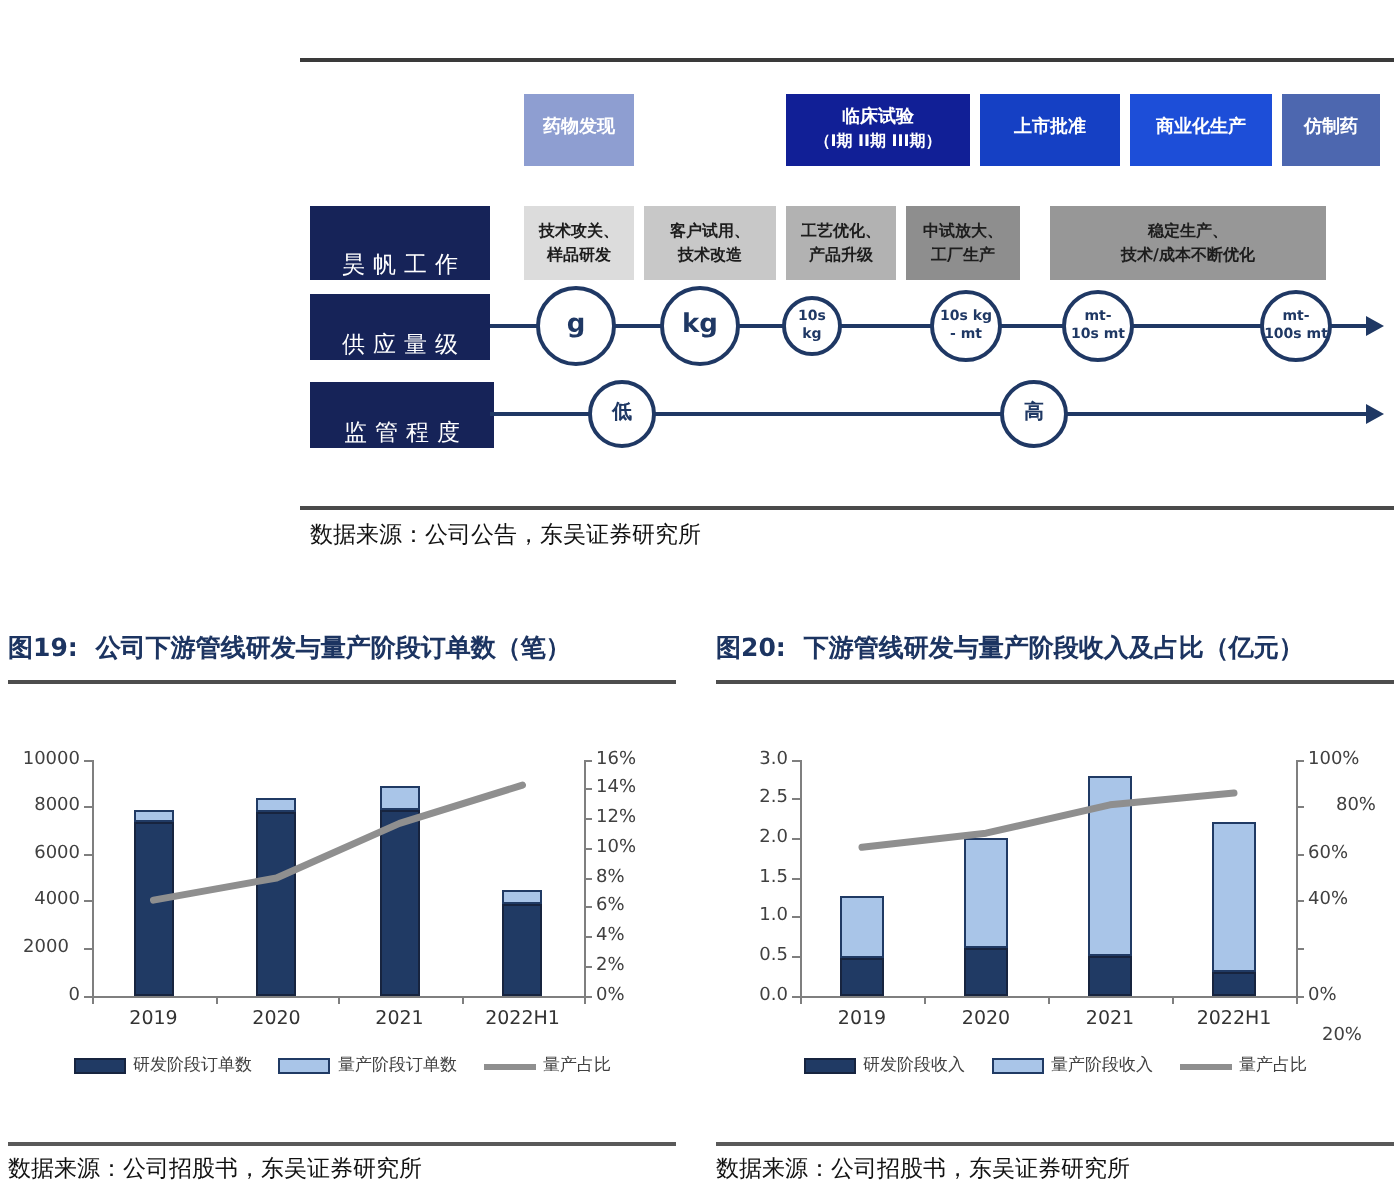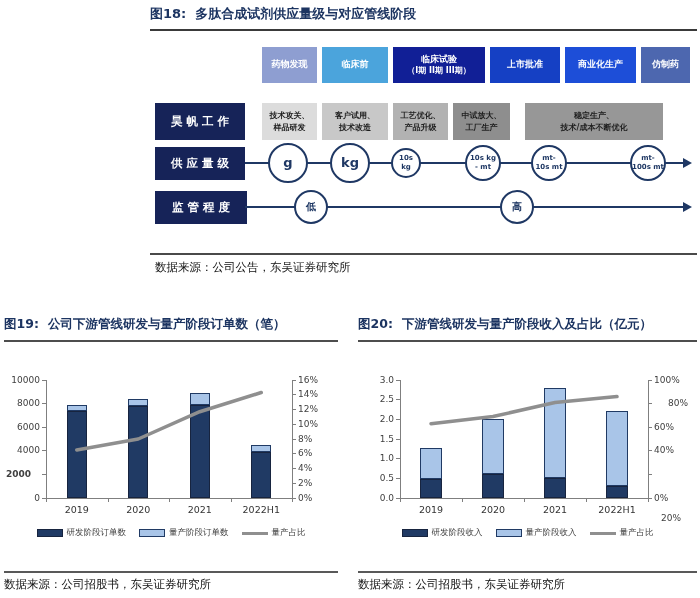--- a/index.html
+++ b/index.html
@@ -2,22 +2,22 @@
 <html><head>
 <meta charset="utf-8">
 <style>
   html,body{margin:0;padding:0;background:#fff;}
   .page{position:relative;width:700px;height:598px;background:#fff;overflow:hidden;
         font-family:"DejaVu Sans","Liberation Sans",sans-serif;}
   .fig-title{position:absolute;display:flex;gap:9px;color:#1c3461;font-weight:bold;font-size:12.5px;white-space:nowrap;}
   .fig18-title{font-size:13px;}
   .rule{position:absolute;background:#3a3a3a;}
   .src{position:absolute;font-size:11.5px;color:#111;white-space:nowrap;}
-  .navybox{position:absolute;background:#162358;color:#fff;display:flex;align-items:center;justify-content:center;
-           font-size:11.5px;font-weight:bold;letter-spacing:4px;text-indent:4px;}
+  .navybox{position:absolute;background:#162358;color:#fff;display:flex;align-items:flex-end;justify-content:center;
+           font-size:11.5px;font-weight:normal;letter-spacing:4px;text-indent:4px;}
   .stage{position:absolute;top:47px;height:36px;color:#fff;display:flex;flex-direction:column;align-items:center;
          justify-content:center;text-align:center;font-size:9px;font-weight:600;line-height:1.3;}
   .stage .sub{font-size:8px;}
   .workbox{position:absolute;top:103px;height:37px;color:#1d1d1d;display:flex;flex-direction:column;align-items:center;
            justify-content:center;text-align:center;font-size:8px;line-height:1.4;font-weight:600;}
   .flowline{position:absolute;height:2px;background:#1f3864;}
   .arrowhead{position:absolute;width:0;height:0;border-top:5px solid transparent;border-bottom:5px solid transparent;
              border-left:9px solid #1f3864;}
   .circle{position:absolute;background:#fff;border:2px solid #1f3864;border-radius:50%;box-sizing:border-box;
           display:flex;flex-direction:column;align-items:center;justify-content:center;color:#1f3864;
@@ -26,31 +26,24 @@
   .circle.reg{font-size:10px;}
   .axlab{font-size:9px;color:#404040;white-space:nowrap;}
   .xlab{font-size:9.5px;color:#333;}
   .leglab{font-size:8.5px;color:#404040;white-space:nowrap;}
 </style>
 </head>
 <body>
 
 <div class="page">
 
-  <div class="fig-title fig18-title" style="left:150px;top:5px;">
-    <span>图18:</span>
-    <span>多肽合成试剂供应量级与对应管线阶段</span>
-  </div>
   <div class="rule" style="left:150px;top:29px;width:547px;height:2px;"></div>
 
   <div class="stage" style="left:262px;width:55px;background:#8E9ED1;">
     <span>药物发现</span>
-  </div>
-  <div class="stage" style="left:322px;width:66px;background:#4BA4DC;">
-    <span>临床前</span>
   </div>
   <div class="stage" style="left:393px;width:92px;background:#111F96;">
     <span>临床试验</span>
     <span class="sub">（I期 II期 III期）</span>
   </div>
   <div class="stage" style="left:490px;width:70px;background:#1540C4;">
     <span>上市批准</span>
   </div>
   <div class="stage" style="left:565px;width:71px;background:#1d4ed8;">
     <span>商业化生产</span>
@@ -127,21 +120,21 @@
   <div class="src" style="left:155px;top:260px;">数据来源：公司公告，东吴证券研究所</div>
 
   <div class="fig-title" style="left:4px;top:316px;">
     <span>图19:</span>
     <span>公司下游管线研发与量产阶段订单数（笔）</span>
   </div>
   <div class="rule" style="left:4px;top:340px;width:334px;height:2px;background:#4d4d4d;"></div>
   <div id="chart19" style="position: absolute; left: 0px; top: 0px; width: 700px; height: 598px; pointer-events: none;">
       <div class="axlab" style="position: absolute; left: 6px; top: 492.5px; width: 34px; text-align: right;">0</div>
       <div style="position: absolute; left: 42px; top: 497.5px; width: 4px; height: 1px; background: rgb(127, 127, 127);"></div>
-      <div class="axlab" style="position: absolute; left: 6px; top: 468.9px; width: 34px; text-align: left; font-weight: bold;">2000</div>
+      <div class="axlab" style="position: absolute; left: 6px; top: 468.9px; width: 34px; text-align: center;">2000</div>
       <div style="position: absolute; left: 42px; top: 473.9px; width: 4px; height: 1px; background: rgb(127, 127, 127);"></div>
       <div class="axlab" style="position: absolute; left: 6px; top: 445.3px; width: 34px; text-align: right;">4000</div>
       <div style="position: absolute; left: 42px; top: 450.3px; width: 4px; height: 1px; background: rgb(127, 127, 127);"></div>
       <div class="axlab" style="position: absolute; left: 6px; top: 421.7px; width: 34px; text-align: right;">6000</div>
       <div style="position: absolute; left: 42px; top: 426.7px; width: 4px; height: 1px; background: rgb(127, 127, 127);"></div>
       <div class="axlab" style="position: absolute; left: 6px; top: 398.1px; width: 34px; text-align: right;">8000</div>
       <div style="position: absolute; left: 42px; top: 403.1px; width: 4px; height: 1px; background: rgb(127, 127, 127);"></div>
       <div class="axlab" style="position: absolute; left: 6px; top: 374.5px; width: 34px; text-align: right;">10000</div>
       <div style="position: absolute; left: 42px; top: 379.5px; width: 4px; height: 1px; background: rgb(127, 127, 127);"></div>
       <div class="axlab" style="position: absolute; left: 298px; top: 492.5px; width: 34px; text-align: left;">0%</div>

